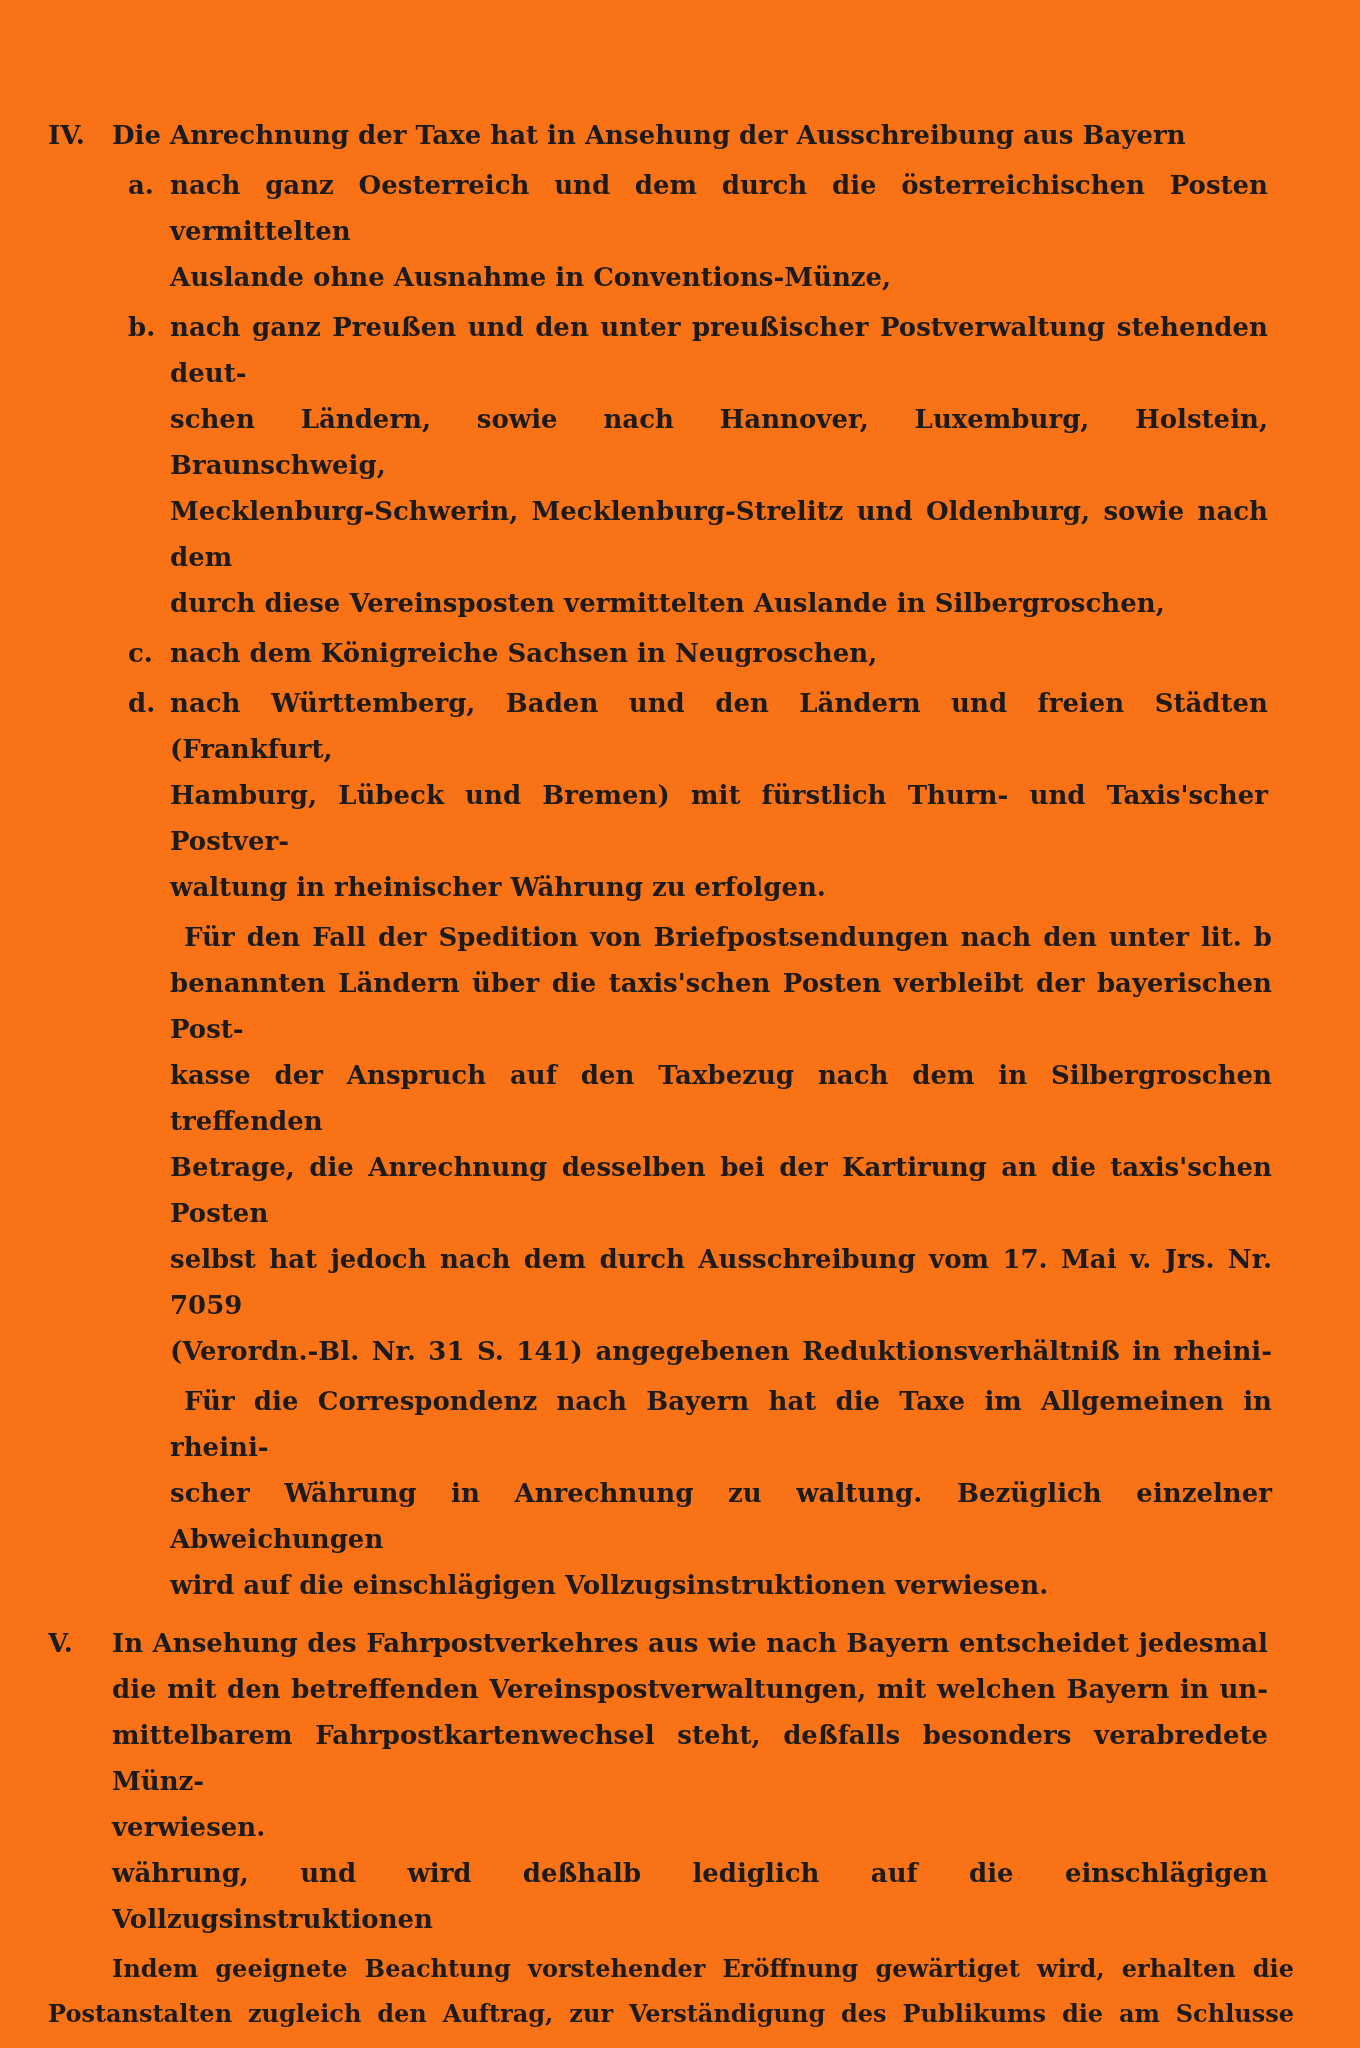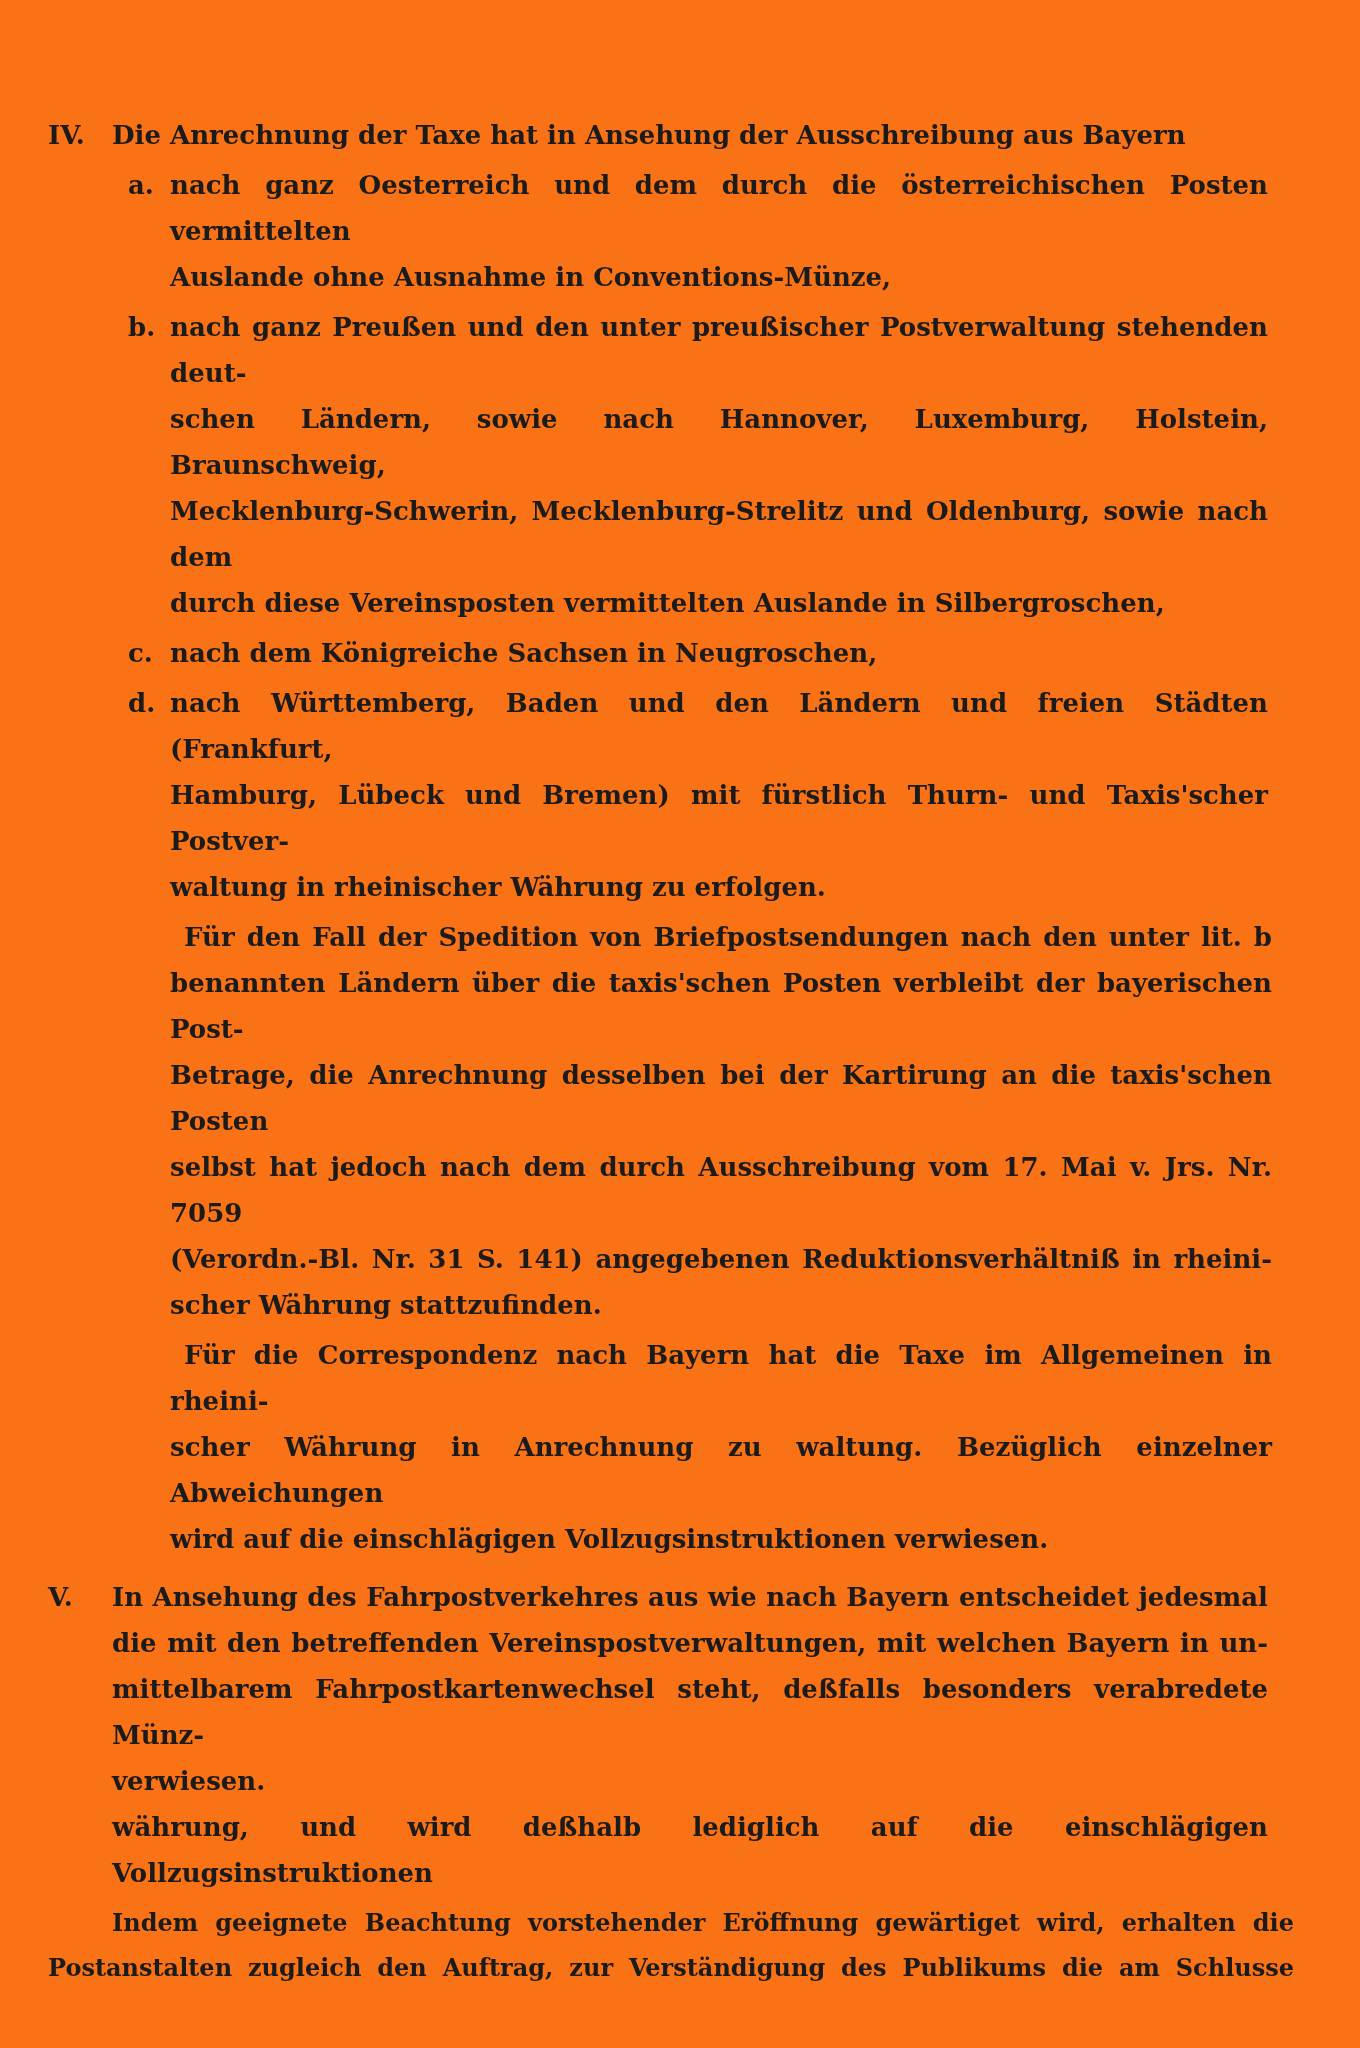--- a/index.html
+++ b/index.html
@@ -76,24 +76,24 @@
           <div class="body">
             <div class="ln">nach Württemberg, Baden und den Ländern und freien Städten (Frankfurt,</div>
             <div class="ln">Hamburg, Lübeck und Bremen) mit fürstlich Thurn- und Taxis'scher Postver-</div>
             <div class="ln no-j">waltung in rheinischer Währung zu erfolgen.</div>
           </div>
         </div>
         <div class="sec k-indented-paragraph">
           <div class="body">
             <div class="ln fi">Für den Fall der Spedition von Briefpostsendungen nach den unter lit. b</div>
             <div class="ln">benannten Ländern über die taxis'schen Posten verbleibt der bayerischen Post-</div>
+            <div class="ln">kasse der Anspruch auf den Taxbezug nach dem in Silbergroschen treffenden</div>
             <div class="ln">Betrage, die Anrechnung desselben bei der Kartirung an die taxis'schen Posten</div>
             <div class="ln">selbst hat jedoch nach dem durch Ausschreibung vom 17. Mai v. Jrs. Nr. 7059</div>
             <div class="ln">(Verordn.-Bl. Nr. 31 S. 141) angegebenen Reduktionsverhältniß in rheini-</div>
-            <div class="ln no-j">scher Währung stattzufinden.</div>
           </div>
         </div>
         <div class="sec k-indented-paragraph">
           <div class="body">
             <div class="ln fi">Für die Correspondenz nach Bayern hat die Taxe im Allgemeinen in rheini-</div>
             <div class="ln">scher Währung in Anrechnung zu waltung.  Bezüglich einzelner Abweichungen</div>
             <div class="ln no-j">wird auf die einschlägigen Vollzugsinstruktionen verwiesen.</div>
           </div>
         </div>
         <div class="sec k-numbered-item">

